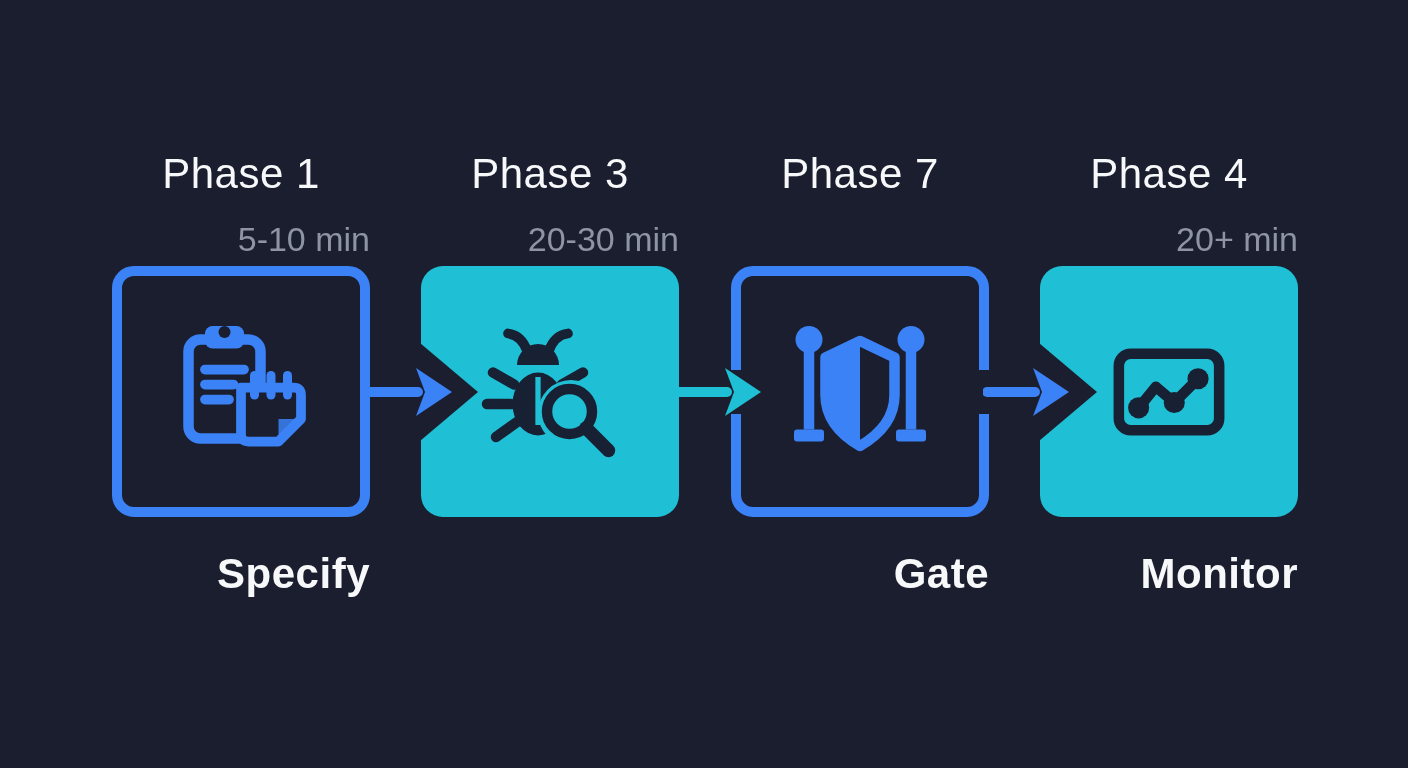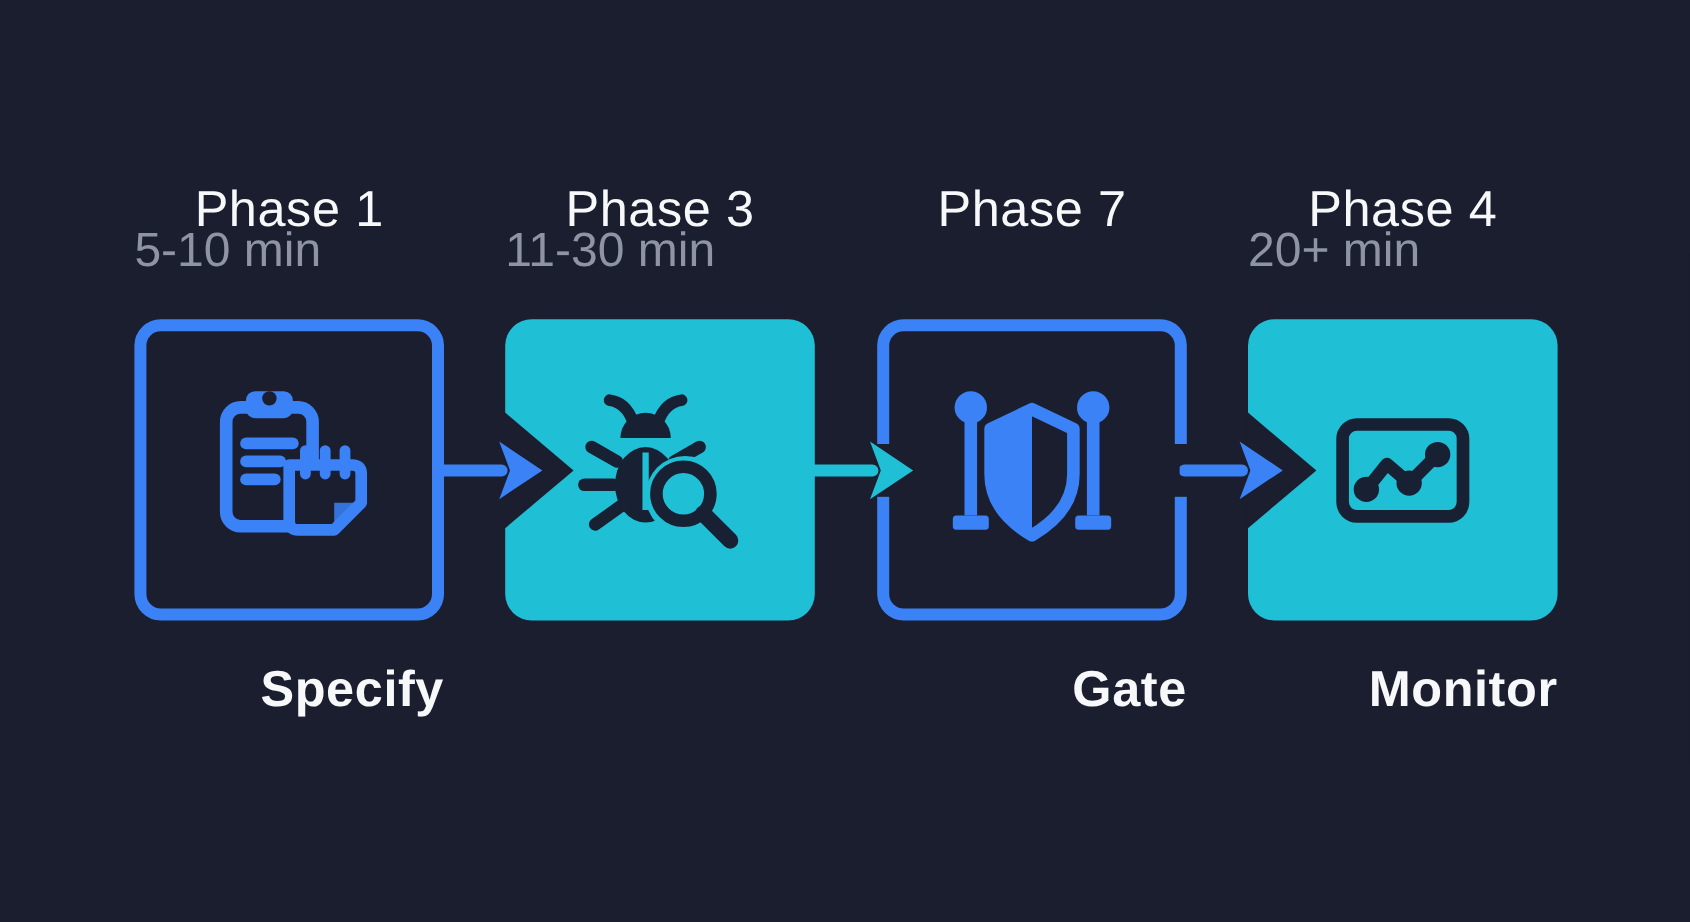--- a/index.html
+++ b/index.html
@@ -20,23 +20,23 @@
     font-family:"Liberation Sans", sans-serif;
   }
   .col{position:absolute;top:0;width:258px;height:768px;}
   .c1{left:112px;} .c2{left:421px;} .c3{left:731px;} .c4{left:1040px;}
   .phase-header{
     position:absolute;top:150px;width:100%;
     text-align:center;color:var(--heading);
     font-size:42px;font-weight:400;letter-spacing:0.5px;
   }
   .phase-time{
-    position:absolute;top:187px;width:100%;
-    text-align:left;color:var(--subtitle);
-    font-size:40px;font-weight:400;
+    position:absolute;top:220px;width:100%;
+    text-align:right;color:var(--subtitle);
+    font-size:34px;font-weight:400;
   }
   .phase-label{
     position:absolute;top:550px;width:100%;
     text-align:right;color:var(--heading);
     font-size:42px;font-weight:700;letter-spacing:0.5px;
   }
   .box{
     position:absolute;top:266px;left:0;
     width:258px;height:251px;border-radius:22px;
     display:flex;align-items:center;justify-content:center;
@@ -87,21 +87,21 @@
         <path d="M59 39 V52" stroke="#3b82f6" stroke-width="6" stroke-linecap="round"></path>
         <path d="M70 39 V52" stroke="#3b82f6" stroke-width="6" stroke-linecap="round"></path>
         <path d="M81 39 V52" stroke="#3b82f6" stroke-width="6" stroke-linecap="round"></path>
       </svg>
     </div>
     <div class="phase-label">Specify</div>
   </div>
 
   <div class="col c2">
     <div class="phase-header">Phase 3</div>
-    <div class="phase-time">11-30 min</div>
+    <div class="phase-time">20-30 min</div>
     <div class="box filled">
       <svg class="box-icon" viewBox="0 0 100 100">
 
         <path d="M35 23 Q31 12 22 11" stroke="#182134" stroke-width="6.5" stroke-linecap="round" fill="none"></path>
         <path d="M49 23 Q53 12 62 11" stroke="#182134" stroke-width="6.5" stroke-linecap="round" fill="none"></path>
 
         <path d="M28 32 A14 14 0 0 1 56 32 Z" fill="#182134"></path>
 
         <path d="M26 45 L12 37" stroke="#182134" stroke-width="7" stroke-linecap="round"></path>
         <path d="M24 58 L8 58" stroke="#182134" stroke-width="7" stroke-linecap="round"></path>

